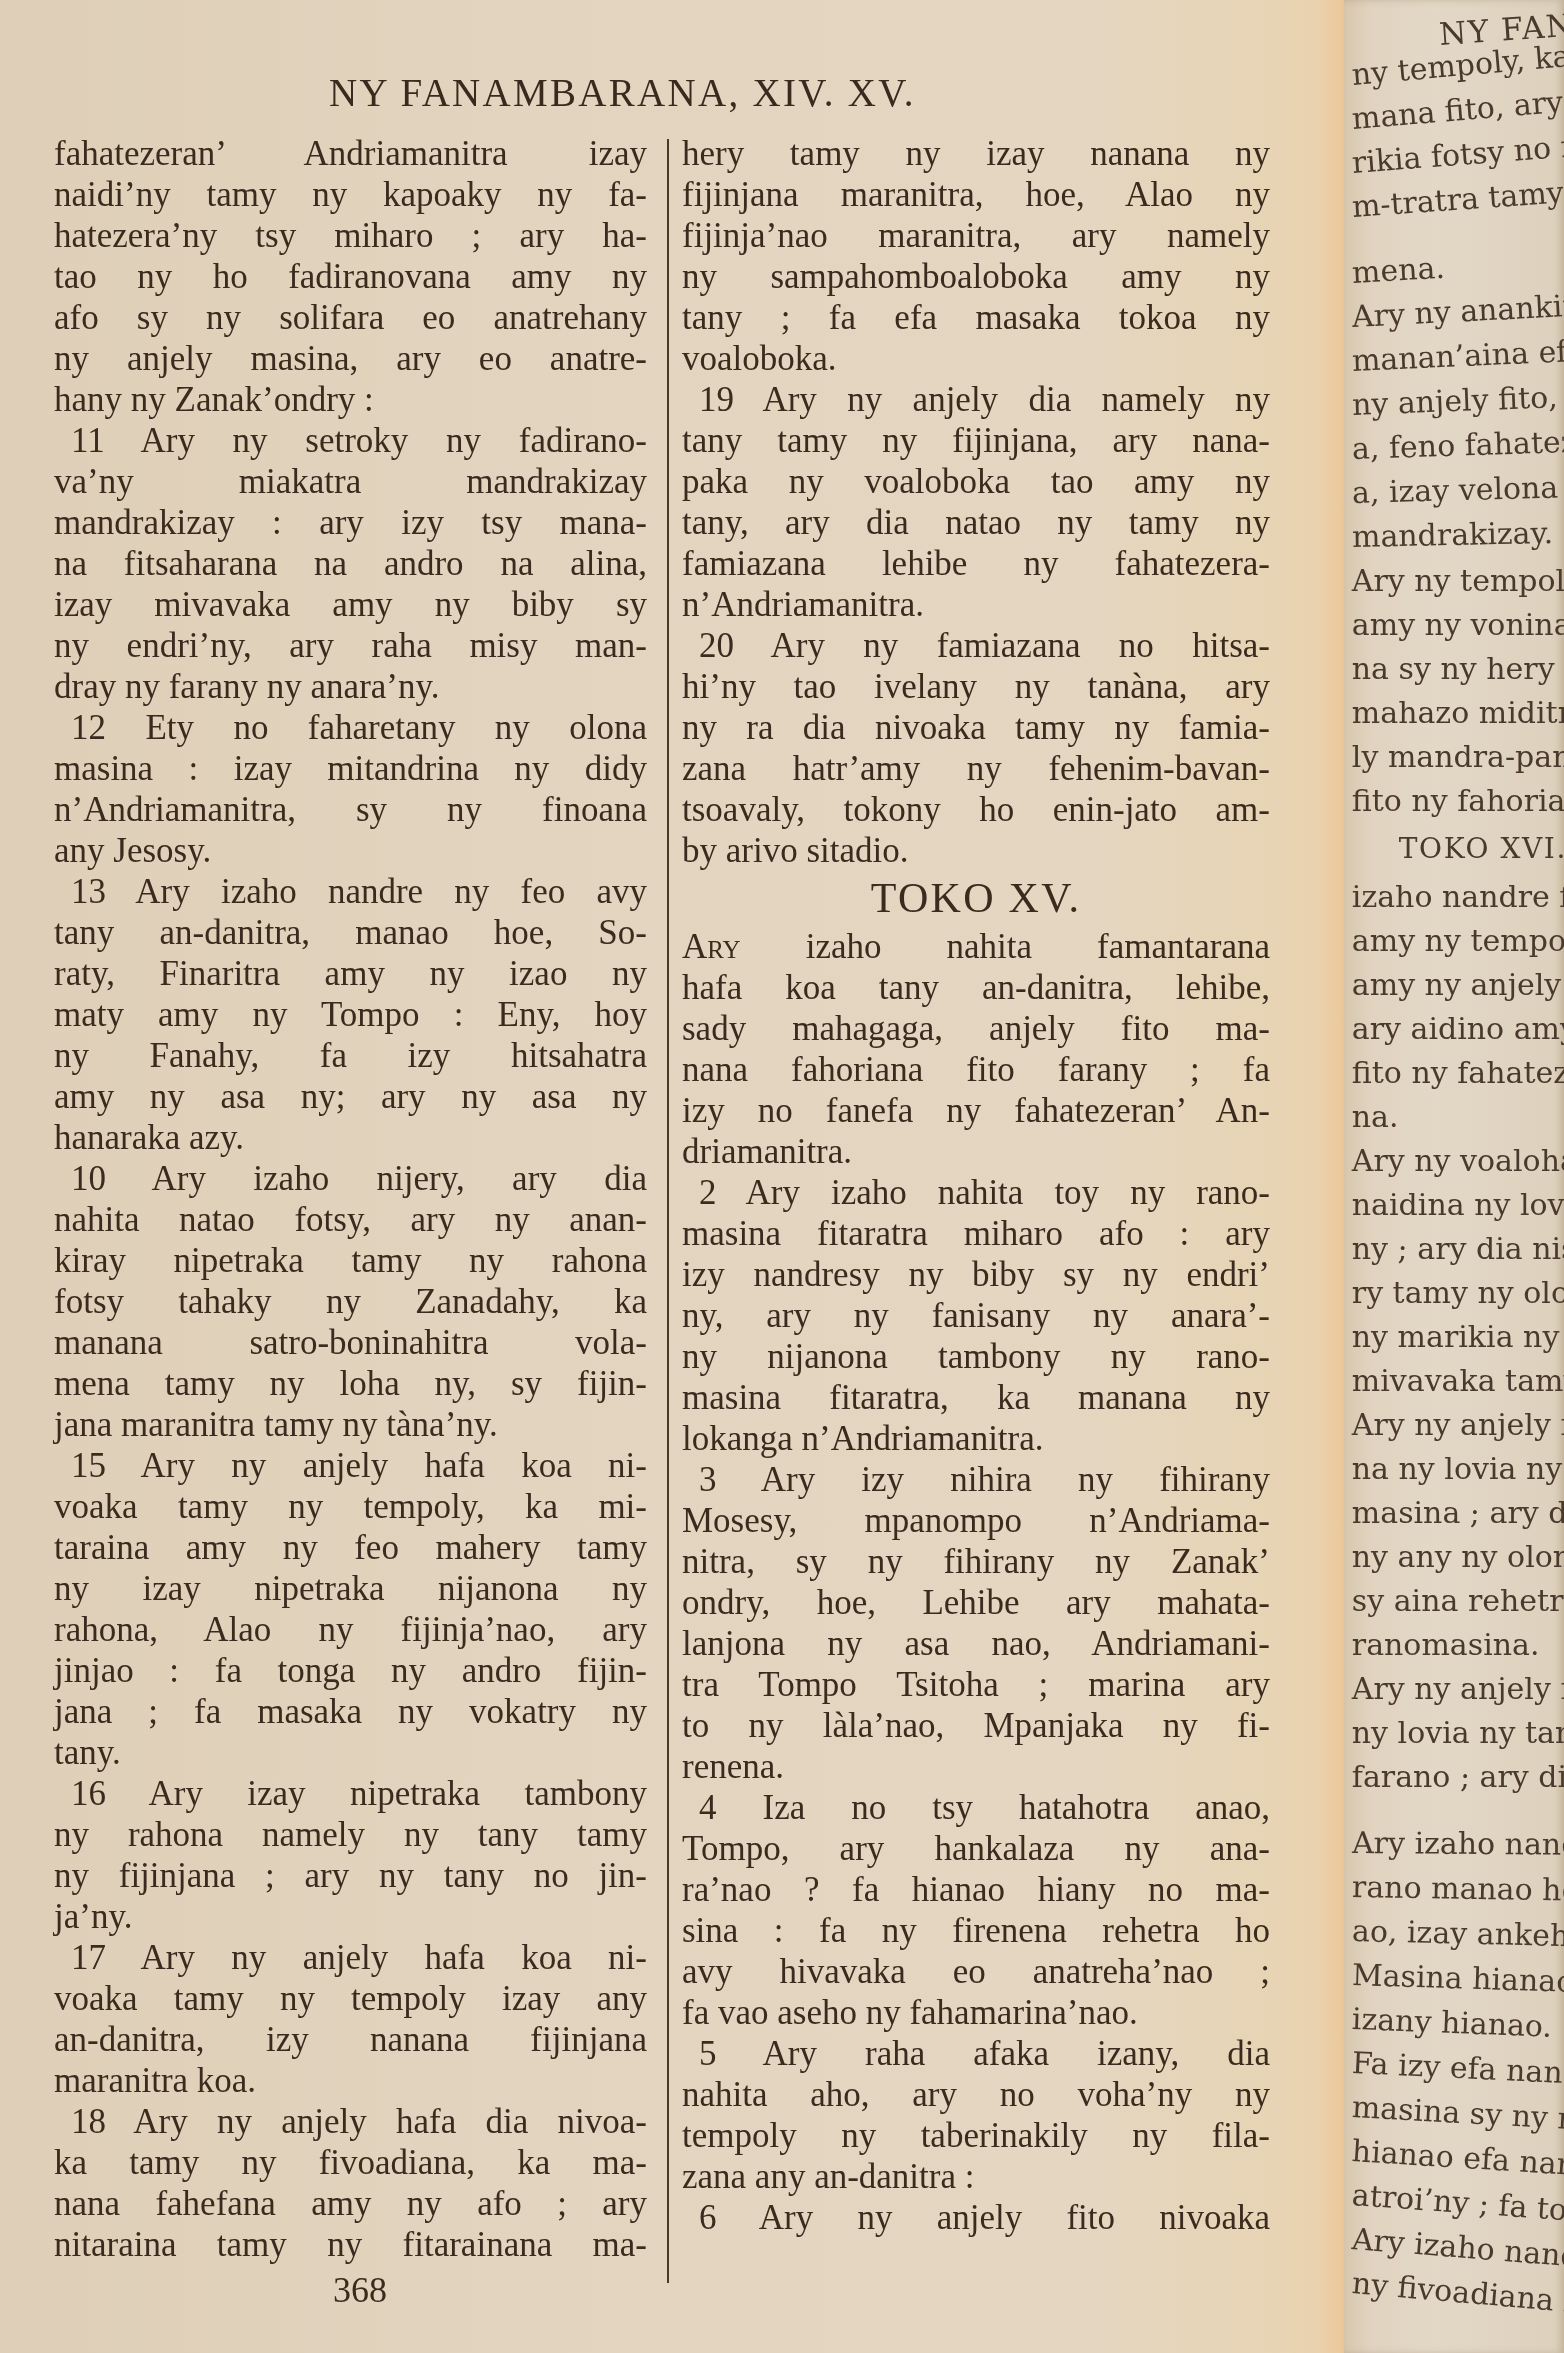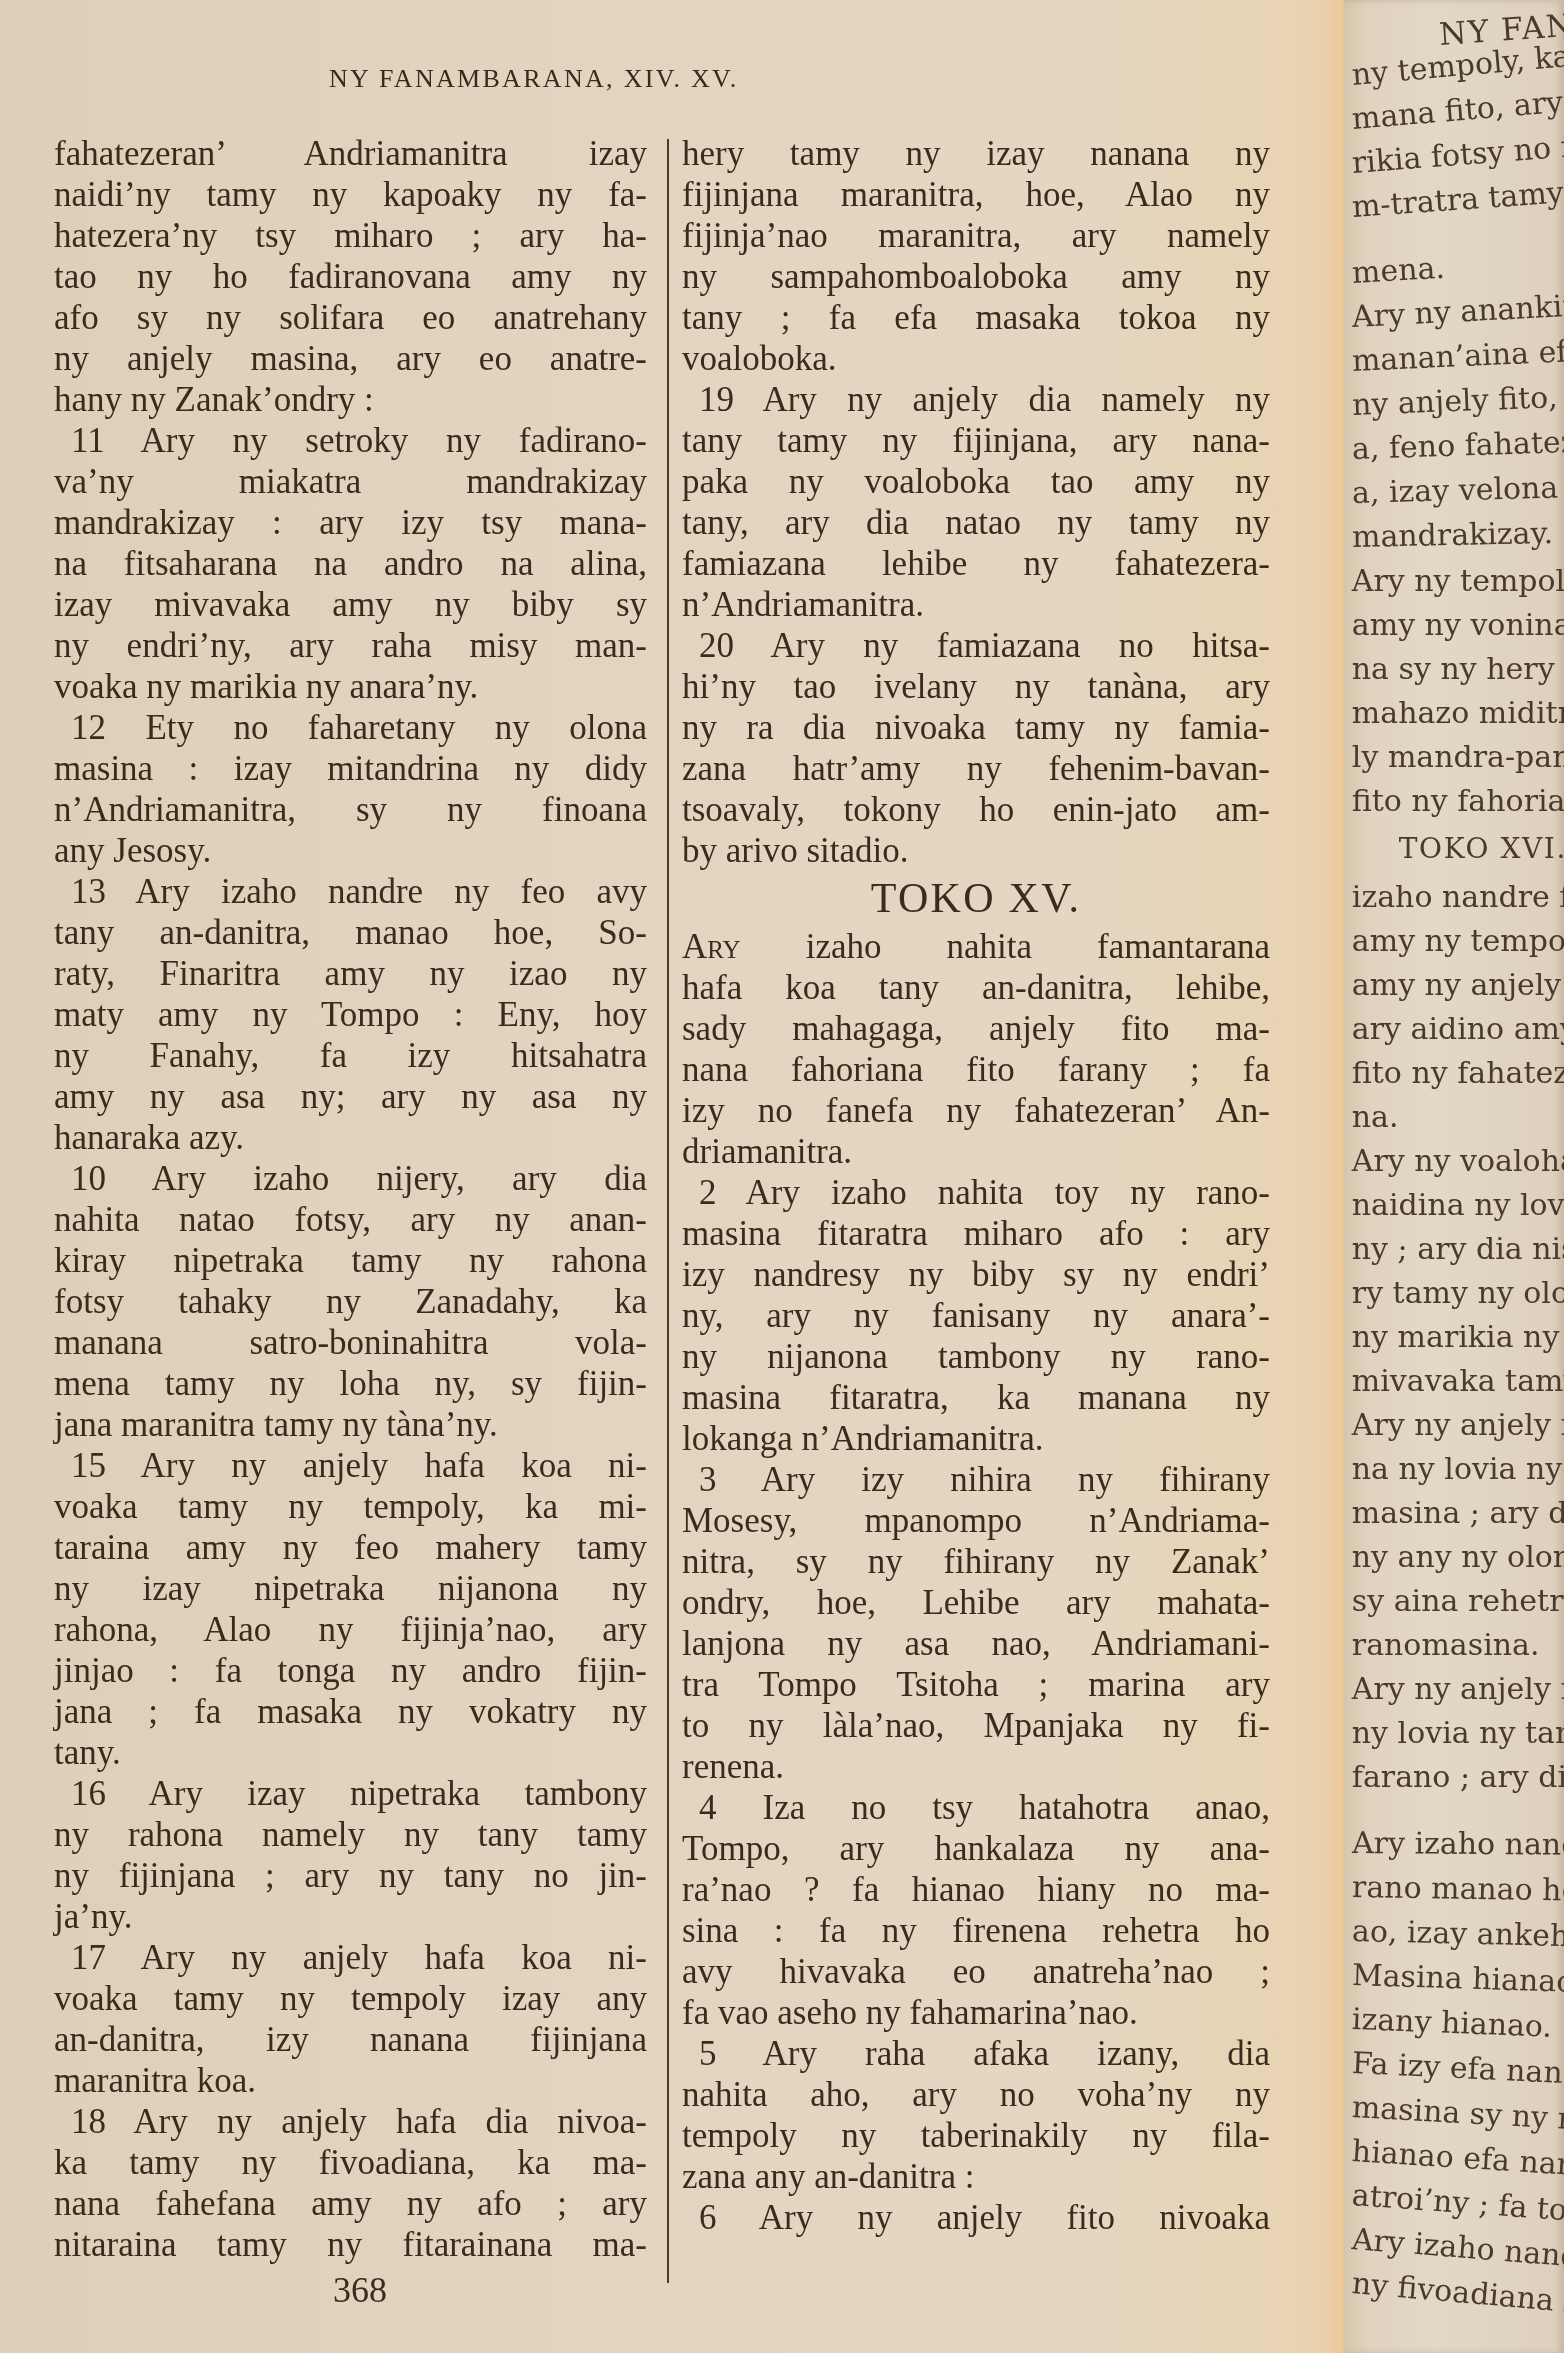--- a/index.html
+++ b/index.html
@@ -38,22 +38,22 @@
       position: absolute;
       left: 1322px;
       top: 0;
       width: 31px;
       height: 2354px;
       background: linear-gradient(90deg, rgba(240,200,150,0) 0%, rgba(235,195,140,0.5) 60%, rgba(180,140,90,0.35) 100%);
     }
     .running-head {
       position: absolute;
       left: 329px;
-      top: 64px;
-      font-size: 26px;
+      top: 70px;
+      font-size: 39px;
       letter-spacing: 2.3px;
       color: #3a2a1e;
       white-space: nowrap;
     }
     .column {
       position: absolute;
       top: 133px;
       font-size: 35px;
       line-height: 41px;
       color: #3b2b1f;
@@ -164,21 +164,21 @@
       <span class="line">tao ny ho fadiranovana amy ny</span>
       <span class="line">afo sy ny solifara eo anatrehany</span>
       <span class="line">ny anjely masina, ary eo anatre-</span>
       <span class="line last">hany ny Zanak’ondry :</span>
       <span class="line indent">11 Ary ny setroky ny fadirano-</span>
       <span class="line">va’ny miakatra mandrakizay</span>
       <span class="line">mandrakizay : ary izy tsy mana-</span>
       <span class="line">na fitsaharana na andro na alina,</span>
       <span class="line">izay mivavaka amy ny biby sy</span>
       <span class="line">ny endri’ny, ary raha misy man-</span>
-      <span class="line last">voaka ny marikia ny anara’ny.</span>
+      <span class="line last">dray ny farany ny anara’ny.</span>
       <span class="line indent">12 Ety no faharetany ny olona</span>
       <span class="line">masina : izay mitandrina ny didy</span>
       <span class="line">n’Andriamanitra, sy ny finoana</span>
       <span class="line last">any Jesosy.</span>
       <span class="line indent">13 Ary izaho nandre ny feo avy</span>
       <span class="line">tany an-danitra, manao hoe, So-</span>
       <span class="line">raty, Finaritra amy ny izao ny</span>
       <span class="line">maty amy ny Tompo : Eny, hoy</span>
       <span class="line">ny Fanahy, fa izy hitsahatra</span>
       <span class="line">amy ny asa ny; ary ny asa ny</span>

